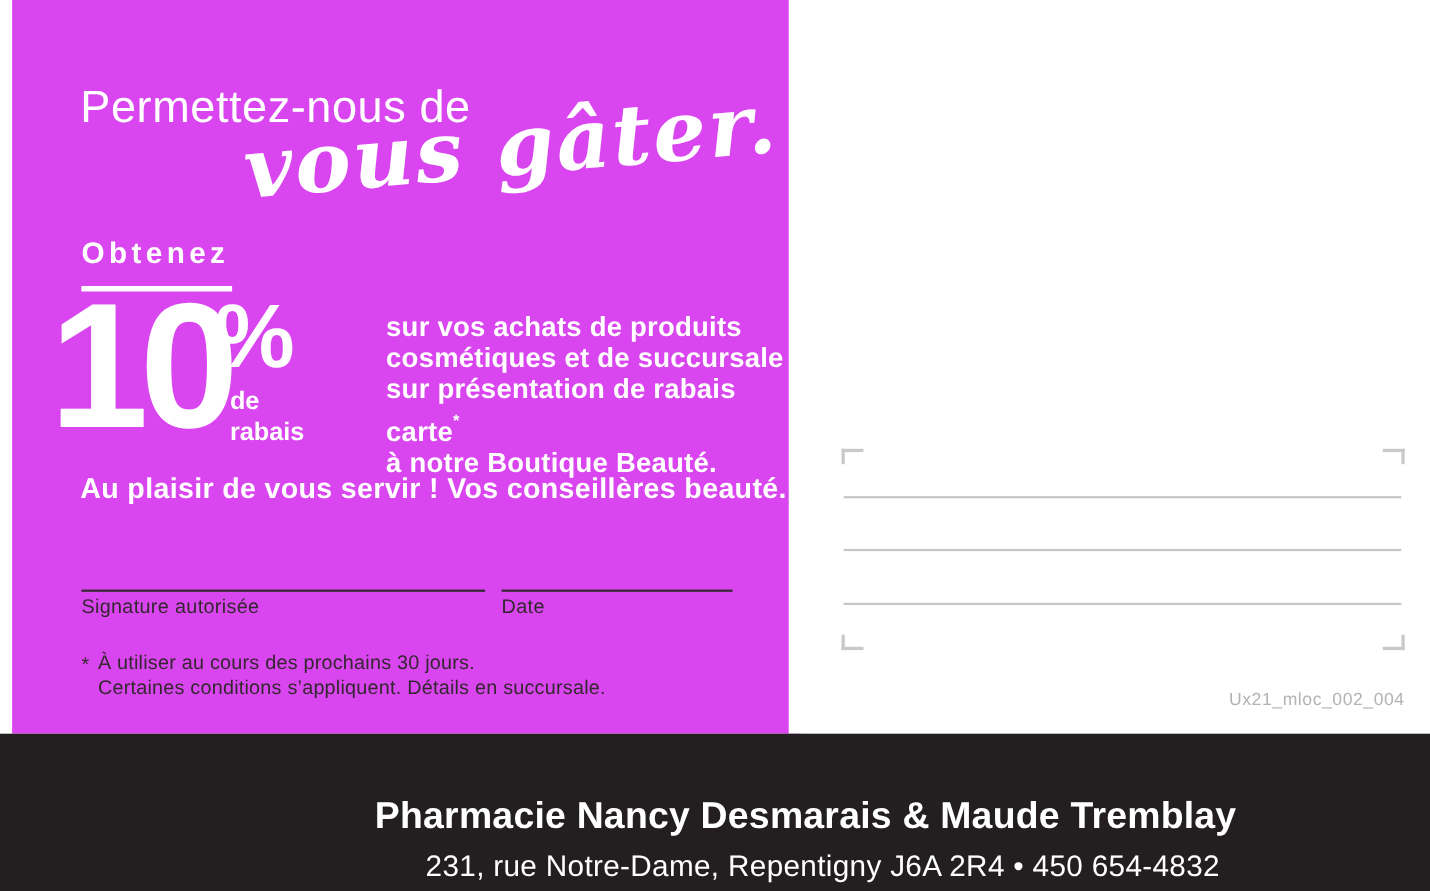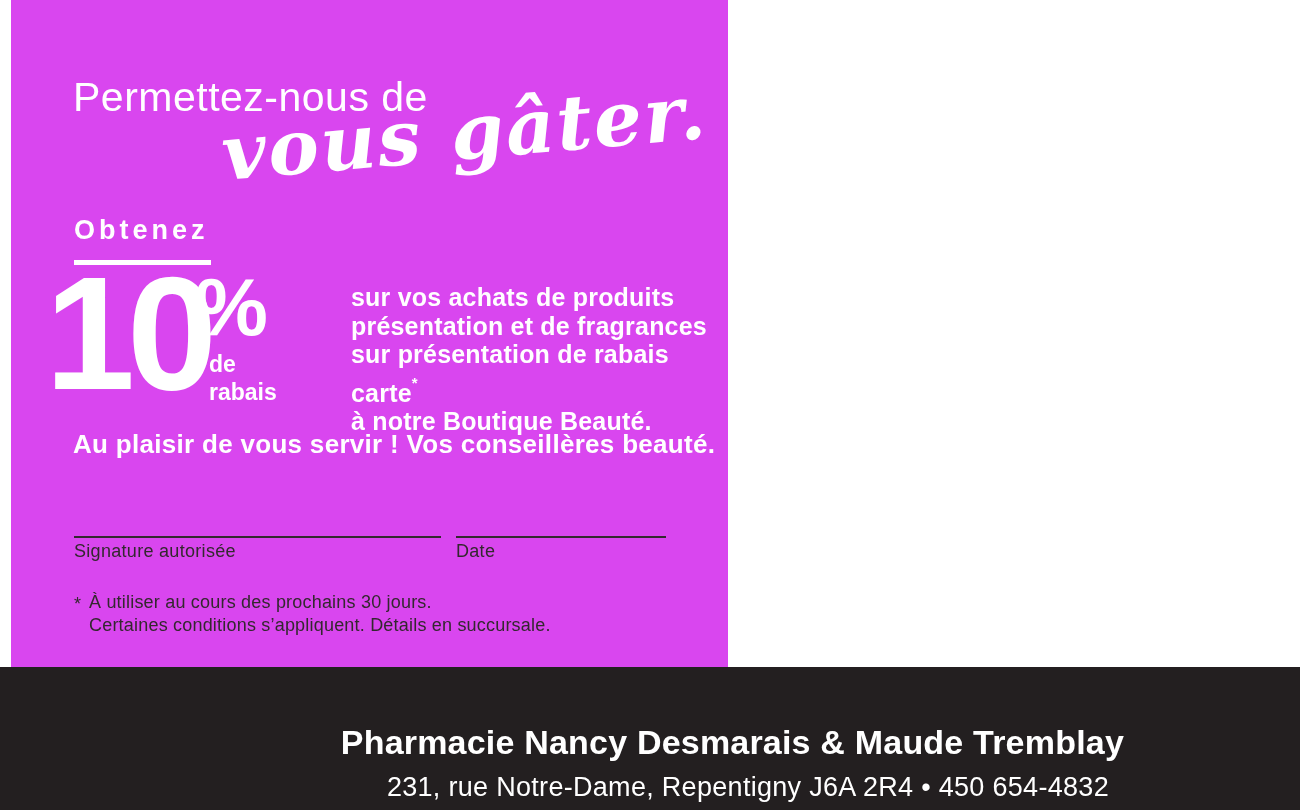--- a/index.html
+++ b/index.html
@@ -76,41 +76,53 @@
 
     <div class="discount-number">10</div>
     <div class="discount-percent">%</div>
     <div class="discount-suffix">
       <div>de</div>
       <div>rabais</div>
     </div>
 
     <div class="offer-text">
       <div>sur vos achats de produits</div>
-      <div>présentation et de fragrances</div>
+      <div>cosmétiques et de succursale</div>
       <div><span>sur présentation de rabais carte</span><sup>*</sup></div>
       <div>à notre Boutique Beauté.</div>
     </div>
 
     <div class="closing-line">Au plaisir de vous servir ! Vos conseillères beauté.</div>
 
     <div class="sig-line signature"></div>
     <div class="sig-label signature">Signature autorisée</div>
     <div class="sig-line date"></div>
     <div class="sig-label date">Date</div>
 
     <div class="footnote">
       <span class="marker">*</span>
       <div class="fn-lines">
         <div>À utiliser au cours des prochains 30 jours.</div>
         <div>Certaines conditions s’appliquent. Détails en succursale.</div>
       </div>
     </div>
   </div>
 
+  <div class="white-panel">
+    <div class="address-block">
+      <div class="corner tl"></div>
+      <div class="corner tr"></div>
+      <div class="corner bl"></div>
+      <div class="corner br"></div>
+      <div class="addr-line l1"></div>
+      <div class="addr-line l2"></div>
+      <div class="addr-line l3"></div>
+    </div>
+    <div class="proof-code">Ux21_mloc_002_004</div>
+  </div>
 
   <div class="black-bar">
     <div class="footer-text">
       <div class="pharmacy-name">Pharmacie Nancy Desmarais &amp; Maude Tremblay</div>
       <div class="pharmacy-address">231, rue Notre-Dame, Repentigny J6A 2R4 • 450 654-4832</div>
     </div>
 
   </div>
 
 </div>

